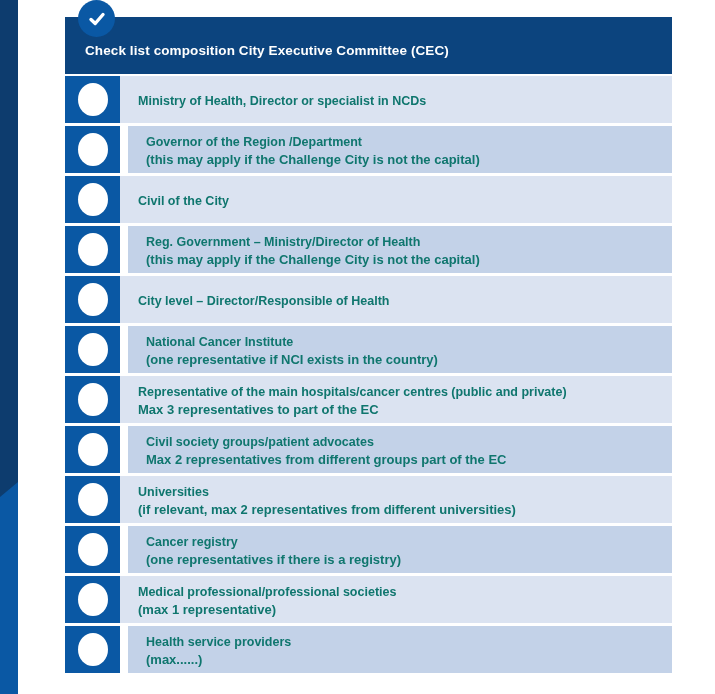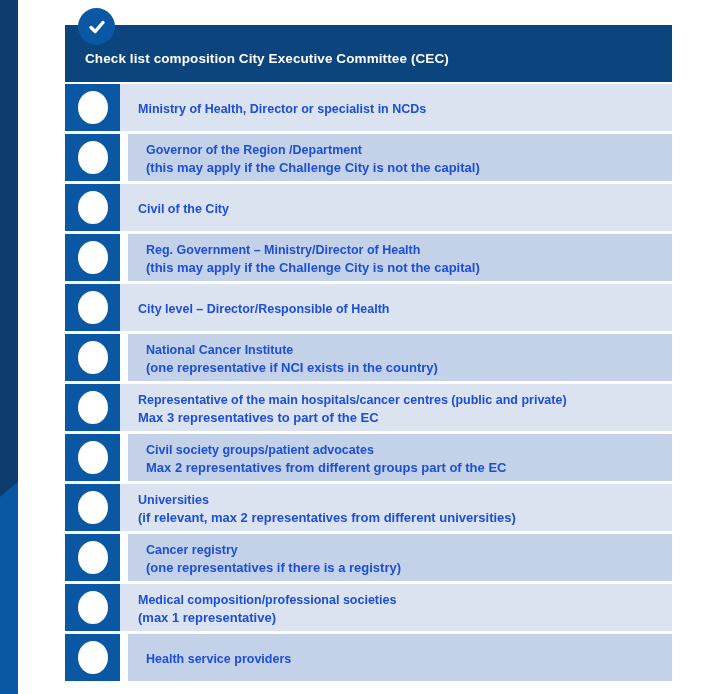--- a/index.html
+++ b/index.html
@@ -5,41 +5,41 @@
   html,body{margin:0;padding:0;}
   body{
     width:715px;height:694px;position:relative;background:#ffffff;
     font-family:"Liberation Sans", sans-serif;overflow:hidden;
   }
   
   .left-strip{position:absolute;left:0;top:0;width:18px;height:694px;background:#0a58a4;}
   .left-strip-dark{position:absolute;left:0;top:0;width:18px;height:497px;background:#0d3c6e;
     clip-path:polygon(0 0,100% 0,100% 97%,0 100%);}
   
-  .panel{position:absolute;left:65px;top:25px;width:607px;}
+  .panel{position:absolute;left:65px;top:17px;width:607px;}
   .header{
     position:relative;height:57px;background:#0c447e;color:#ffffff;
     display:flex;align-items:center;box-sizing:border-box;padding:10px 14px 0 20px;
   }
   .header-title{font-size:13.5px;font-weight:700;letter-spacing:.1px;}
   .badge{
     position:absolute;left:13px;top:-17px;width:37px;height:37px;border-radius:50%;
     background:#0a58a4;display:flex;align-items:center;justify-content:center;
   }
   .badge svg{display:block;}
   .rows{margin-top:2px;}
   .row{display:flex;height:47px;margin-bottom:3px;}
   .check-cell{
     width:55px;flex:0 0 55px;background:#0a58a4;display:flex;
     align-items:center;justify-content:center;cursor:pointer;
   }
   .circle{width:30px;height:33px;border-radius:50%;background:#ffffff;}
   .content{
     flex:1;display:flex;flex-direction:column;justify-content:center;
-    box-sizing:border-box;padding:6px 10px 2px 18px;color:#1d4ed8;
+    box-sizing:border-box;padding:6px 10px 2px 18px;color:#0f766e;
   }
   .row.light .content{background:#dbe3f1;}
   .row.dark  .content{background:#c3d2e8;margin-left:8px;}
   .row-title{font-size:12.5px;font-weight:700;line-height:1.25;}
   .row-sub{font-size:13px;font-weight:700;line-height:1.25;margin-top:1px;}
 </style>
 </head>
 <body>
 
 <div class="left-strip">
@@ -156,27 +156,28 @@
       <div class="row-title">Cancer registry</div>
       <div class="row-sub">(one representatives if there is a registry)</div>
     </div>
   </div>
 
   <div class="row light">
     <div class="check-cell">
       <span class="circle"></span>
     </div>
     <div class="content">
-      <div class="row-title">Medical composition/professional societies</div>
+      <div class="row-title">Medical professional/professional societies</div>
       <div class="row-sub">(max 1 representative)</div>
     </div>
   </div>
 
   <div class="row dark">
     <div class="check-cell">
       <span class="circle"></span>
     </div>
     <div class="content">
       <div class="row-title">Health service providers</div>
+      <div class="row-sub">(max......)</div>
     </div>
   </div>
 </div>
 </div>
 
 </body></html>

